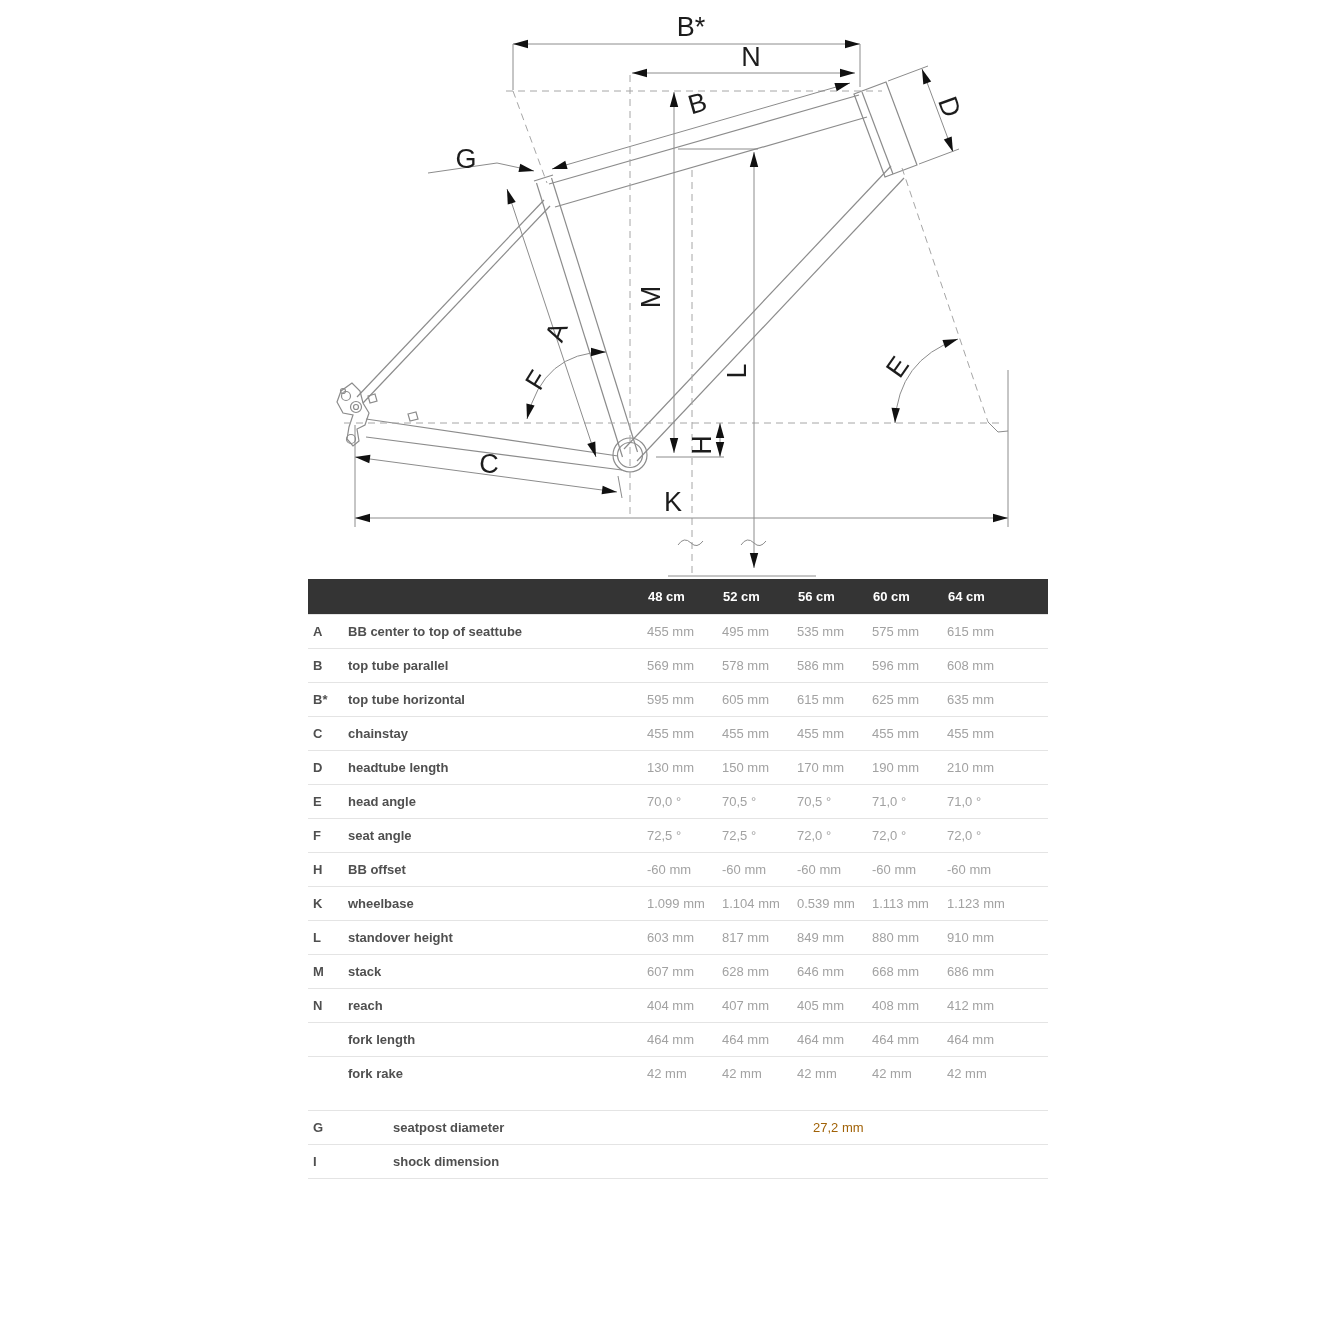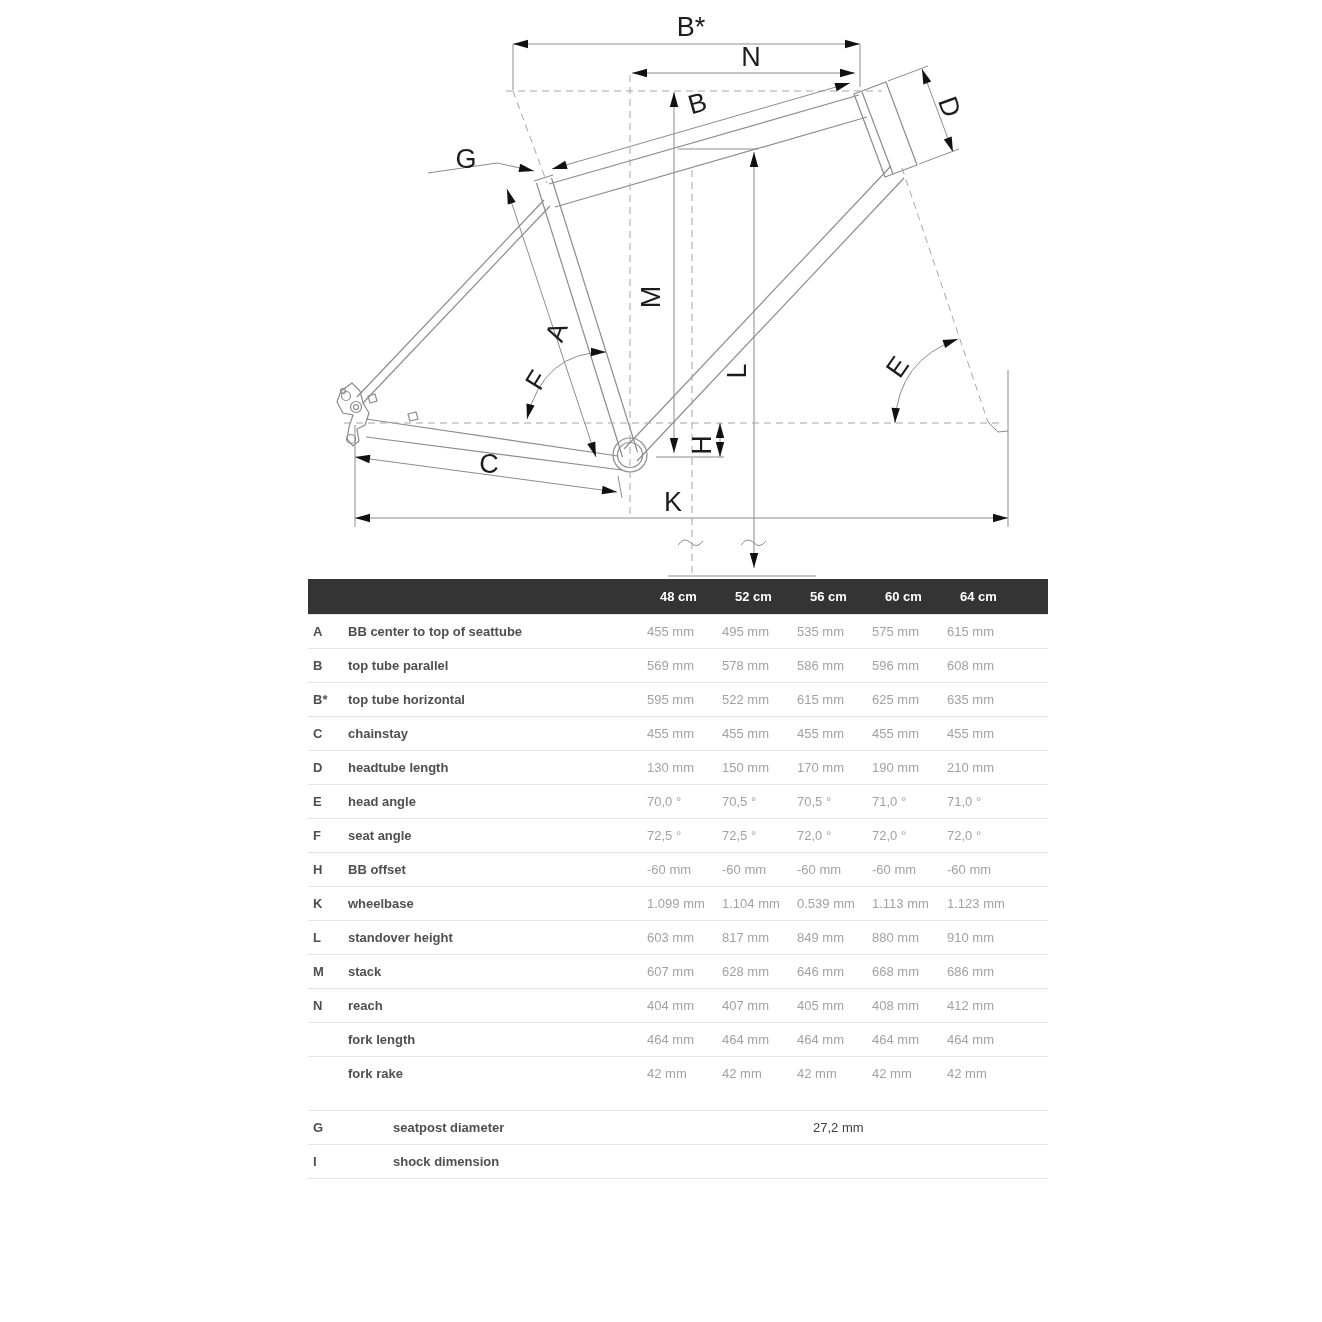--- a/index.html
+++ b/index.html
@@ -5,35 +5,35 @@
   html,body{margin:0;padding:0;background:#fff;}
   .stage{position:relative;width:1322px;height:1322px;background:#fff;overflow:hidden;
          font-family:"Liberation Sans",sans-serif;}
   svg.diagram{position:absolute;left:0;top:0;}
   svg text{font-family:"Liberation Sans",sans-serif;font-size:27px;fill:#1c1c1c;}
 
   
   .geo-table{position:absolute;left:308px;top:579px;width:740px;font-size:13px;}
   .t-head{display:grid;grid-template-columns:35px 299px 75px 75px 75px 75px 1fr;
           height:35px;background:#343434;color:#fff;font-weight:bold;
-          align-items:center;padding-left:18px;box-sizing:border-box;}
+          align-items:center;padding-left:6px;box-sizing:border-box;}
   .t-row{display:grid;grid-template-columns:35px 299px 75px 75px 75px 75px 1fr;
          height:34px;align-items:center;border-top:1px solid #e4e4e4;
          padding-left:5px;box-sizing:border-box;}
   .t-key,.t-label{font-weight:bold;color:#4f4f4f;}
   .t-val{color:#a2a2a2;}
 
   
   .spec-table{position:absolute;left:308px;top:1110px;width:740px;font-size:13px;
               border-bottom:1px solid #e4e4e4;}
   .s-row{display:grid;grid-template-columns:80px 420px 1fr;height:34px;
          align-items:center;border-top:1px solid #e4e4e4;
          padding-left:5px;box-sizing:border-box;}
   .s-key,.s-label{font-weight:bold;color:#4f4f4f;}
-  .s-val{color:#404040;}
+  .s-val{color:#a16207;}
 </style>
 </head>
 <body>
 
 <div class="stage">
 
   <svg class="diagram" width="1322" height="578" viewBox="0 0 1322 578">
     <defs>
       <marker id="arr" viewBox="-16 -5 17 10" refX="0" refY="0" markerWidth="17" markerHeight="10" markerUnits="userSpaceOnUse" orient="auto-start-reverse">
         <path d="M0,0 L-15,-4.2 L-15,4.2 Z" fill="#111"></path>
@@ -158,21 +158,21 @@
           <div class="t-val">569 mm</div>
           <div class="t-val">578 mm</div>
           <div class="t-val">586 mm</div>
           <div class="t-val">596 mm</div>
           <div class="t-val">608 mm</div>
         </div>
         <div class="t-row">
           <div class="t-key">B*</div>
           <div class="t-label">top tube horizontal</div>
           <div class="t-val">595 mm</div>
-          <div class="t-val">522 mm</div>
+          <div class="t-val">605 mm</div>
           <div class="t-val">615 mm</div>
           <div class="t-val">625 mm</div>
           <div class="t-val">635 mm</div>
         </div>
         <div class="t-row">
           <div class="t-key">C</div>
           <div class="t-label">chainstay</div>
           <div class="t-val">455 mm</div>
           <div class="t-val">455 mm</div>
           <div class="t-val">455 mm</div>

